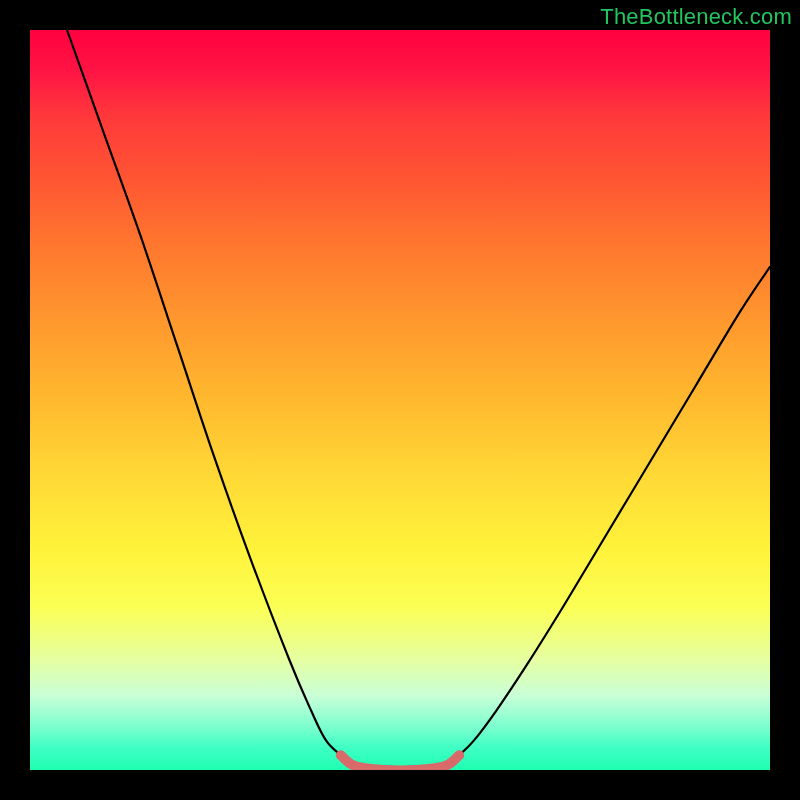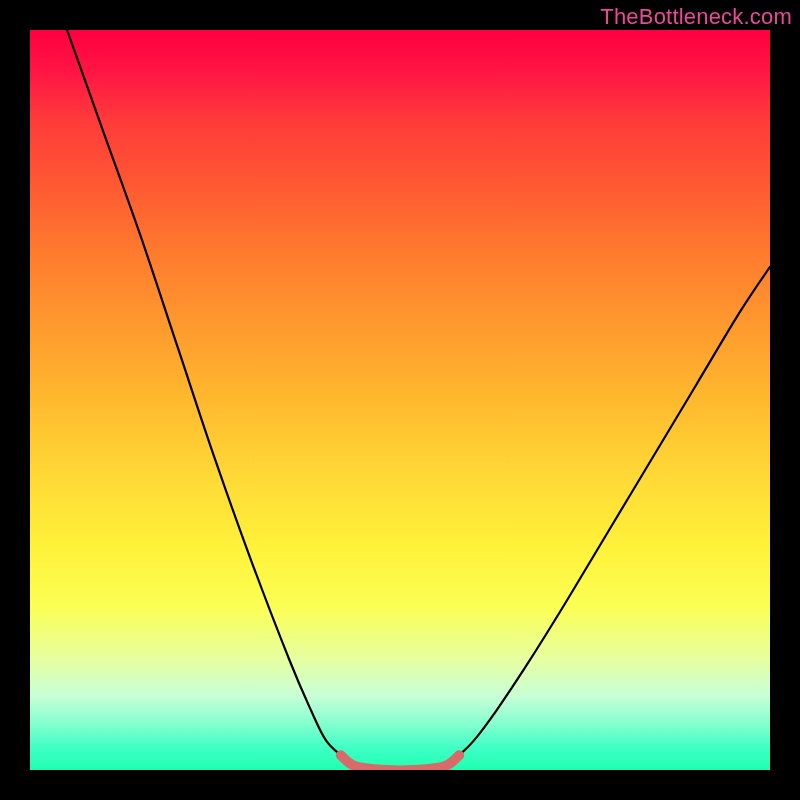--- a/index.html
+++ b/index.html
@@ -50,21 +50,21 @@
       #7fffcf 94%,
       #3fffc4 97%,
       #2Affb8 99%,
       #1effb0 100%
     );
   }
   .watermark {
     position: absolute;
     top: 4px;
     right: 8px;
-    color: #ec4899;
+    color: #22c55e;
     font-size: 22px;
     font-weight: 500;
     letter-spacing: 0.2px;
   }
   svg.curves {
     position: absolute;
     left: 0;
     top: 0;
     width: 100%;
     height: 100%;

